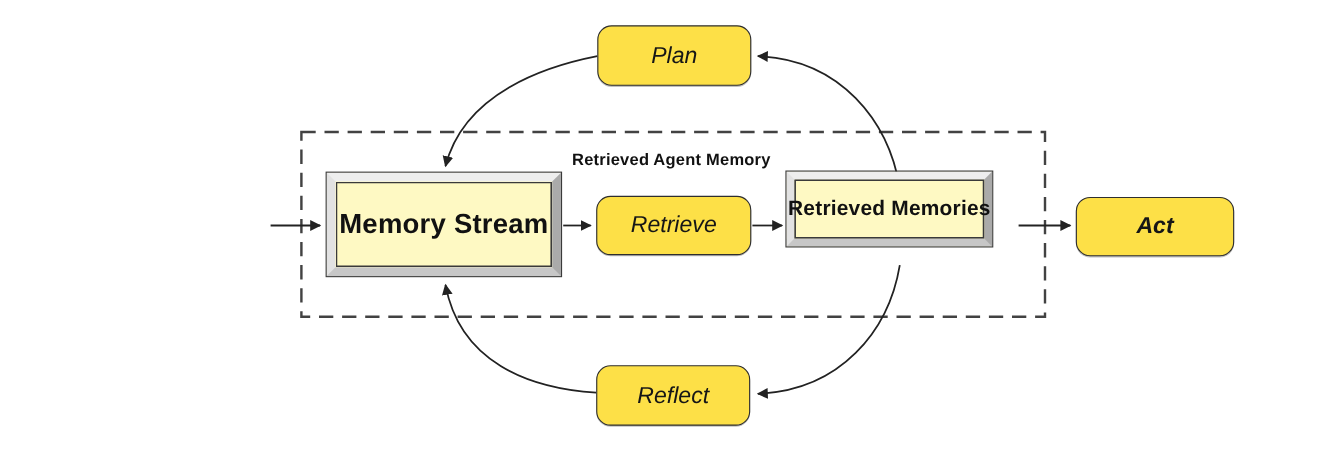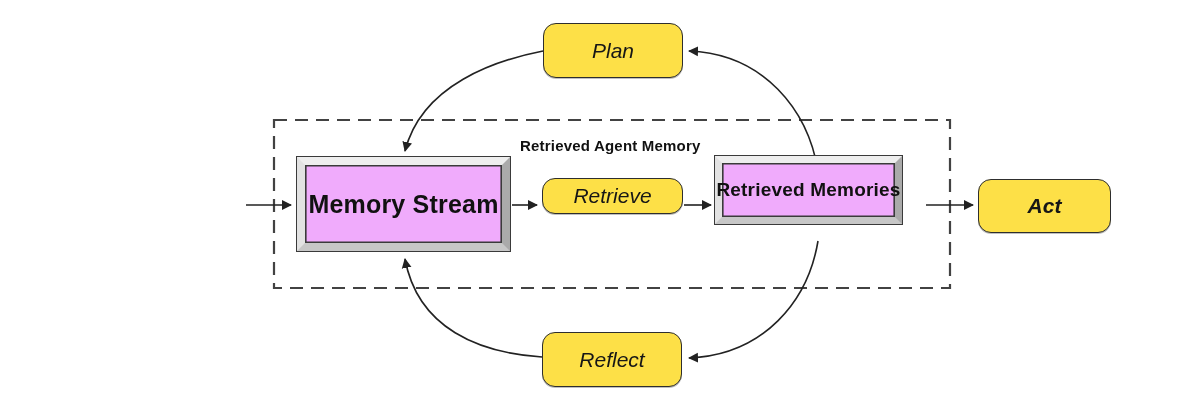--- a/index.html
+++ b/index.html
@@ -34,32 +34,32 @@
     border-radius: 13px;
     font-style: italic;
     font-weight: 500;
     font-size: 21px;
     color: #161616;
     white-space: nowrap;
     box-shadow: 0 1px 0 rgba(0,0,0,0.25);
   }
   #node-perceive { left: 102px; top: 178px; width: 143px; height: 55px; }
   #node-plan     { left: 543px; top: 23px;  width: 140px; height: 55px; }
-  #node-retrieve { left: 542px; top: 178px; width: 141px; height: 36px; }
+  #node-retrieve { left: 542px; top: 178px; width: 141px; height: 54px; }
   #node-reflect  { left: 542px; top: 332px; width: 140px; height: 55px; }
-  #node-act      { left: 978px; top: 179px; width: 133px; height: 54px; font-weight: 600; }
+  #node-act      { left: 978px; top: 179px; width: 144px; height: 54px; font-weight: 600; }
 
   
   .frame-node {
     position: absolute;
     box-sizing: border-box;
     display: flex;
     align-items: center;
     justify-content: center;
-    background: #f0abfc;
+    background: #fef9c3;
     border-style: solid;
     border-color: #eeeeee #aaaaaa #c7c7c7 #e2e2e2;
     outline: 1.6px solid #3a3a3a;
     box-shadow: inset 0 0 0 1.6px #3a3a3a;
     font-weight: 700;
     color: #111111;
     white-space: nowrap;
   }
   #node-memory-stream {
     left: 297px; top: 157px; width: 213px; height: 94px;

